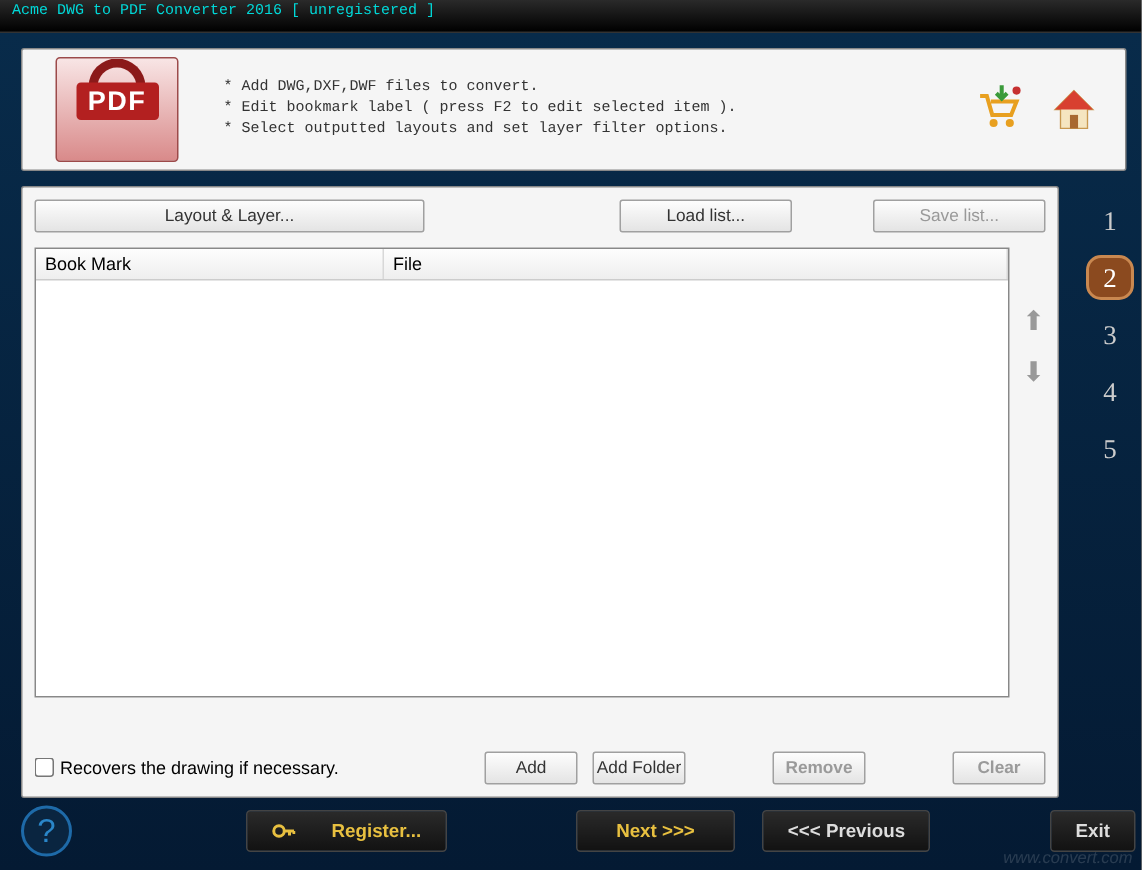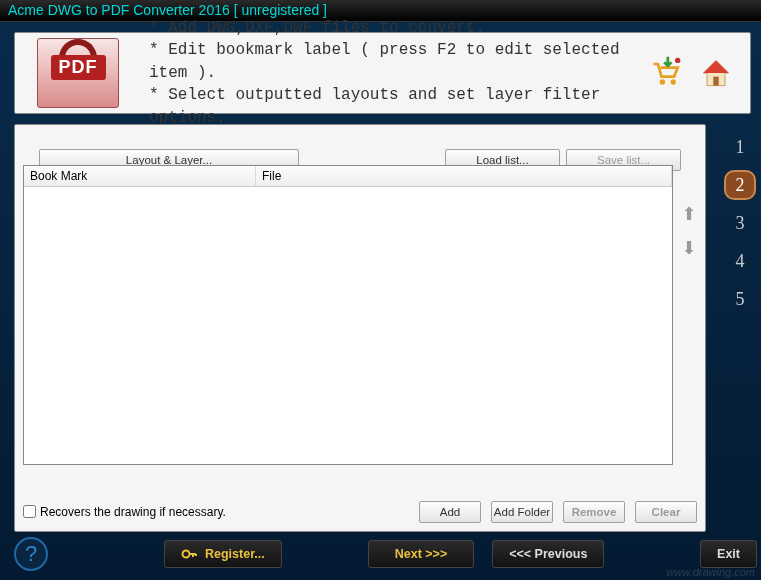--- a/index.html
+++ b/index.html
@@ -1,34 +1,34 @@
 <!DOCTYPE html>
 <html><head>
 <meta charset="utf-8">
 <style>
 * { box-sizing: border-box; margin: 0; padding: 0; }
 body { width: 761px; height: 580px; font-family: Tahoma, Arial, sans-serif; font-size: 12px; background: #000; overflow: hidden; position: relative; }
 
-.titlebar { height: 22px; background: linear-gradient(#2a2a2a, #000); color: #00d8d8; font-family: Liberation Sans, sans-serif; font-size: 14px; padding: 2px 8px; border-bottom: 1px solid #333; }
+.titlebar { height: 22px; background: linear-gradient(#2a2a2a, #000); color: #00d8d8; font-family: Liberation Mono, monospace; font-size: 10px; padding: 2px 8px; border-bottom: 1px solid #333; }
 
 .appframe { position: absolute; top: 22px; left: 0; width: 761px; height: 558px; background: linear-gradient(to bottom, #082b4a 0%, #041a33 100%); }
 
 .header { position: absolute; top: 10px; left: 14px; right: 10px; height: 82px; background: #f5f5f5; border: 1px solid #888; border-radius: 2px; display: flex; align-items: center; }
 .logo { width: 82px; height: 70px; margin: 22px; background: linear-gradient(#f8e5e5, #d98a8a); border-radius: 3px; display: flex; flex-direction: column; align-items: center; border: 1px solid #9c4a4a; }
 .logo .arch { width: 38px; height: 20px; border: 6px solid #8b1a1a; border-bottom: none; border-radius: 20px 20px 0 0; margin-bottom: -4px; }
 .logo .pdfband { background: #b32020; color: #fff; font-weight: bold; font-size: 18px; padding: 2px 8px; border-radius: 3px; letter-spacing: 1px; }
-.tips { flex: 1; font-family: "Courier New", monospace; font-size: 16px; color: #333; line-height: 1.4; padding-left: 8px; }
+.tips { flex: 1; font-family: "Courier New", monospace; font-size: 10px; color: #333; line-height: 1.4; padding-left: 8px; }
 .hdr-icons { display: flex; gap: 10px; padding-right: 14px; }
 .cart-icon, .home-icon { width: 40px; height: 40px; display: flex; align-items: center; justify-content: center; cursor: pointer; }
 .cart-icon svg, .home-icon svg { width: 36px; height: 36px; }
 
 .mainpanel { position: absolute; top: 102px; left: 14px; width: 692px; height: 408px; background: #f5f5f5; border: 1px solid #888; border-radius: 2px; }
-.toolbar-row { display: flex; gap: 6px; padding: 24px; }
+.toolbar-row { display: flex; gap: 6px; padding: 8px; }
 .btn { height: 22px; background: linear-gradient(#fdfdfd, #e4e4e4); border: 1px solid #a0a0a0; border-radius: 2px; font-size: 11.5px; color: #333; cursor: pointer; text-align: center; line-height: 20px; }
-.btn.disabled { color: #999; }
+.btn.disabled { color: #999; margin-left: 48px; }
 .btn-layout { width: 260px; }
 .sp { flex: 1; }
 .btn-load, .btn-save { width: 115px; }
 
 .listbox { position: absolute; top: 40px; left: 8px; width: 650px; height: 300px; background: #fff; border: 1px solid #888; }
 .listhdr { display: flex; background: linear-gradient(#fdfdfd, #eee); border-bottom: 1px solid #ccc; }
 .col { padding: 3px 6px; font-size: 12px; border-right: 1px solid #d8d8d8; }
 .col.bm { width: 232px; }
 .col.fl { flex: 1; }
 
@@ -41,21 +41,21 @@
 .chk input { width: 13px; height: 13px; }
 .btn-sm { width: 62px; }
 .btn-sm.disabled { color: #9a9a9a; font-weight: bold; }
 
 .steps { position: absolute; top: 102px; right: 0; width: 42px; }
 .step { width: 32px; height: 30px; margin: 8px auto; color: #ccc; font-family: Georgia, serif; font-size: 18px; text-align: center; line-height: 30px; cursor: pointer; }
 .step.active { background: #8b4a1f; border: 2px solid #c98850; border-radius: 10px; color: #fff; line-height: 26px; }
 
 .footer { position: absolute; left: 14px; right: 4px; bottom: 6px; height: 40px; display: flex; align-items: center; gap: 18px; }
 .help-btn { width: 34px; height: 34px; border: 2px solid #1e6aa8; border-radius: 50%; color: #2a86c8; font-size: 22px; text-align: center; line-height: 30px; cursor: pointer; background: #0a2540; }
-.navbtn { height: 28px; background: linear-gradient(#2a2a2a, #121212); border: 1px solid #444; border-radius: 3px; color: #ddd; font-size: 12.5px; font-weight: bold; padding: 0 16px; cursor: pointer; display: flex; align-items: center; gap: 8px; }
+.navbtn { height: 28px; background: linear-gradient(#2a2a2a, #121212); border: 1px solid #444; border-radius: 3px; color: #ddd; font-size: 12.5px; font-weight: bold; padding: 0 16px; cursor: pointer; display: flex; align-items: center; gap: 24px; }
 .navbtn.register { color: #e8c040; }
 .navbtn.next { color: #e8c040; padding: 0 26px; }
 .key-icon { width: 16px; height: 16px; }
 .watermark { position: absolute; right: 6px; bottom: 2px; color: rgba(255,255,255,0.15); font-size: 11px; font-style: italic; pointer-events: none; }
 </style>
 </head>
 <body>
 
 <div class="titlebar">
   <span>Acme DWG to PDF Converter 2016 [ unregistered ]</span>
@@ -141,14 +141,14 @@
         </svg>
       <span>Register...</span>
     </button>
     <div style="width:50px"></div>
     <button class="navbtn next">Next  &gt;&gt;&gt;</button>
     <button class="navbtn">&lt;&lt;&lt;  Previous</button>
     <div style="flex:1"></div>
     <button class="navbtn">Exit</button>
   </div>
 
-  <div class="watermark">www.drawing.com</div>
+  <div class="watermark">www.convert.com</div>
 </div>
 
 </body></html>

